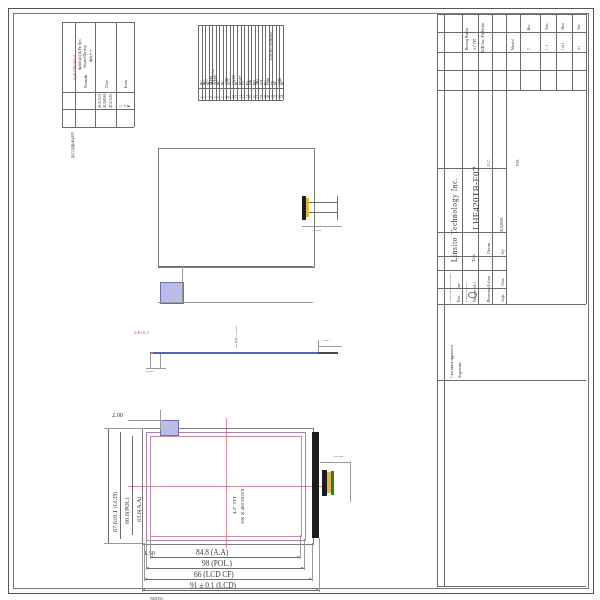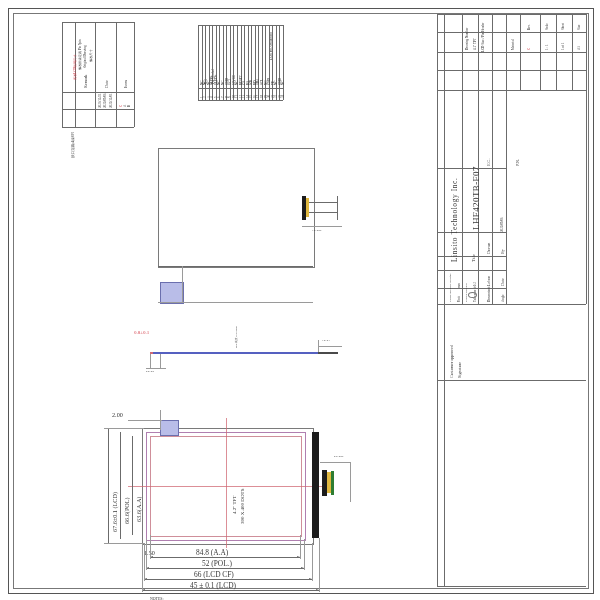--- a/index.html
+++ b/index.html
@@ -243,31 +243,31 @@
     <span class="txt t6" style="left:144px;top:550px;">1.50</span>
 
     <div class="ln hl" style="left:150px;top:557px;width:150px;"></div>
     <div class="arrowL" style="left:150px;top:555.5px;"></div>
     <div class="arrowR" style="left:297px;top:555.5px;"></div>
     <span class="txt t7" style="left:196px;top:549px;">84.8 (A.A)</span>
 
     <div class="ln hl" style="left:146px;top:568px;width:158px;"></div>
     <div class="arrowL" style="left:146px;top:566.5px;"></div>
     <div class="arrowR" style="left:301px;top:566.5px;"></div>
-    <span class="txt t7" style="left:202px;top:560px;">52  (POL.)</span>
+    <span class="txt t7" style="left:202px;top:560px;">98  (POL.)</span>
 
     <div class="ln hl" style="left:144px;top:579px;width:168px;"></div>
     <div class="arrowL" style="left:144px;top:577.5px;"></div>
     <div class="arrowR" style="left:309px;top:577.5px;"></div>
     <span class="txt t7" style="left:194px;top:571px;">66 (LCD  CF)</span>
 
     <div class="ln hl" style="left:142px;top:590px;width:177px;"></div>
     <div class="arrowL" style="left:142px;top:588.5px;"></div>
     <div class="arrowR" style="left:316px;top:588.5px;"></div>
-    <span class="txt t7" style="left:190px;top:582px;">45 ± 0.1 (LCD)</span>
+    <span class="txt t7" style="left:190px;top:582px;">91 ± 0.1 (LCD)</span>
 
     <div class="ln vl thin" style="left:150px;top:535px;height:24px;"></div>
     <div class="ln vl thin" style="left:300px;top:535px;height:24px;"></div>
     <div class="ln vl thin" style="left:146px;top:539px;height:31px;"></div>
     <div class="ln vl thin" style="left:304px;top:539px;height:31px;"></div>
     <div class="ln vl thin" style="left:144px;top:543px;height:38px;"></div>
     <div class="ln vl thin" style="left:312px;top:543px;height:38px;"></div>
     <div class="ln vl thin" style="left:142px;top:543px;height:49px;"></div>
     <div class="ln vl thin" style="left:319px;top:538px;height:54px;"></div>
   </div>

